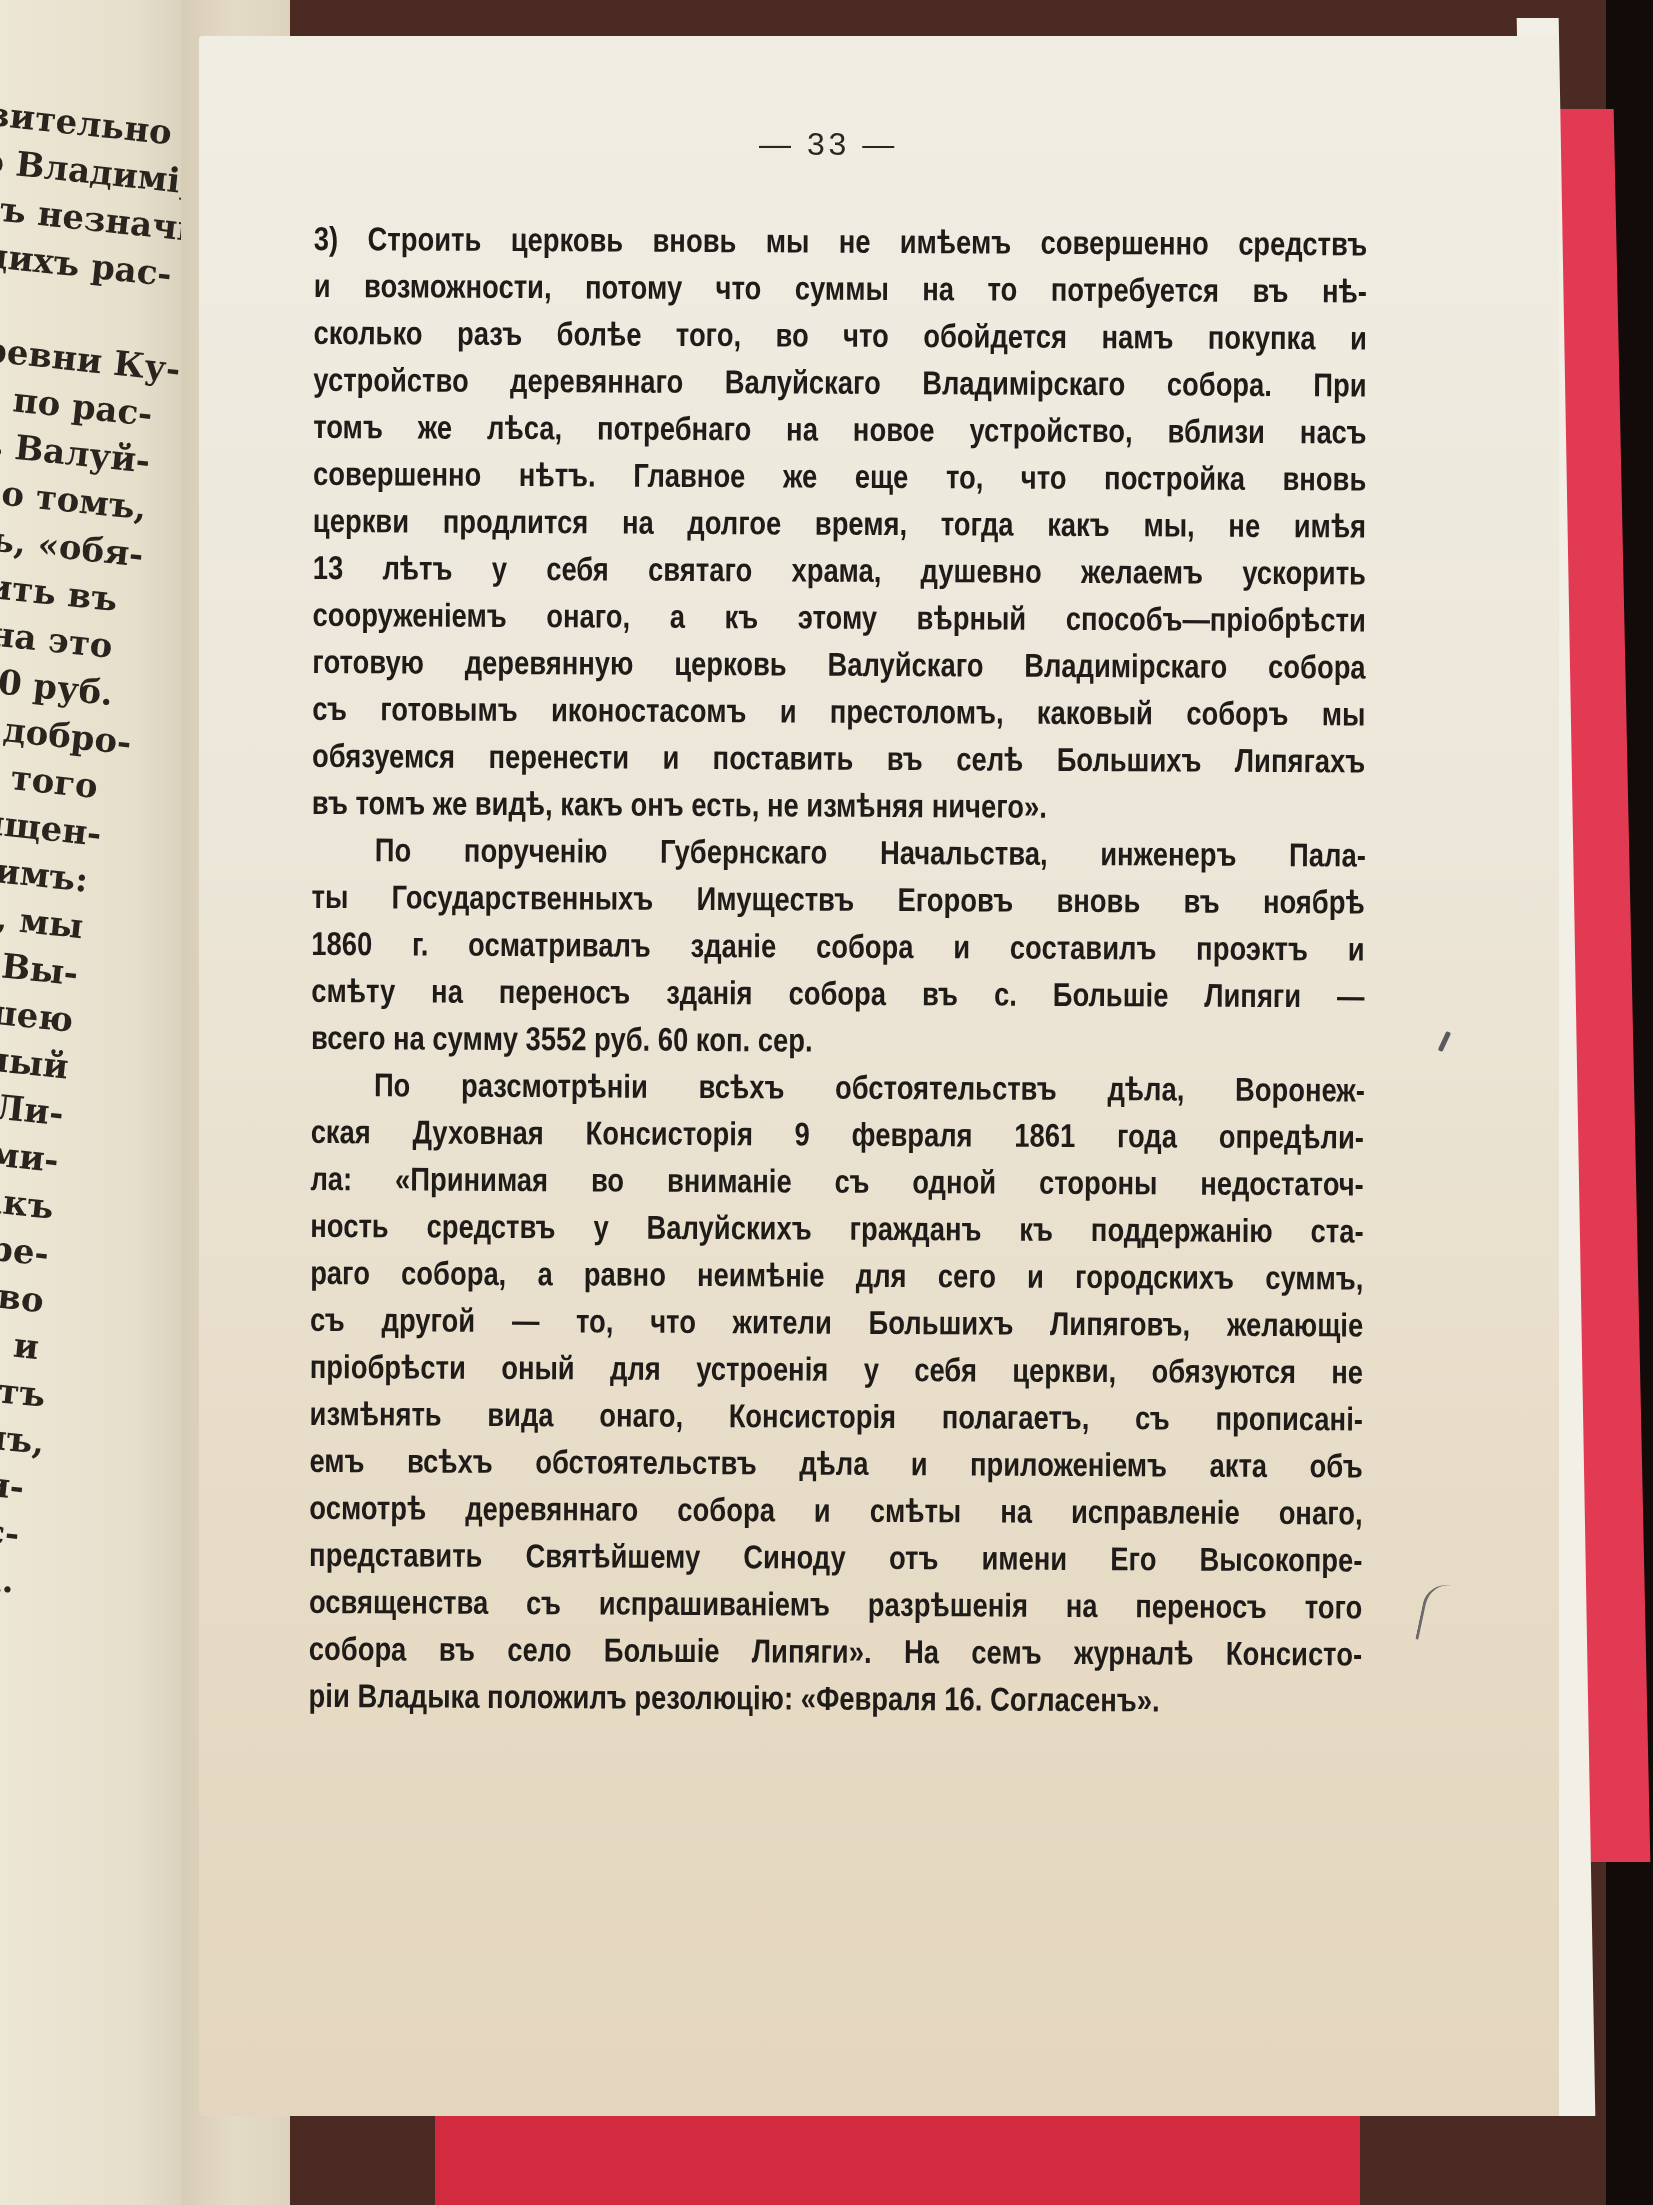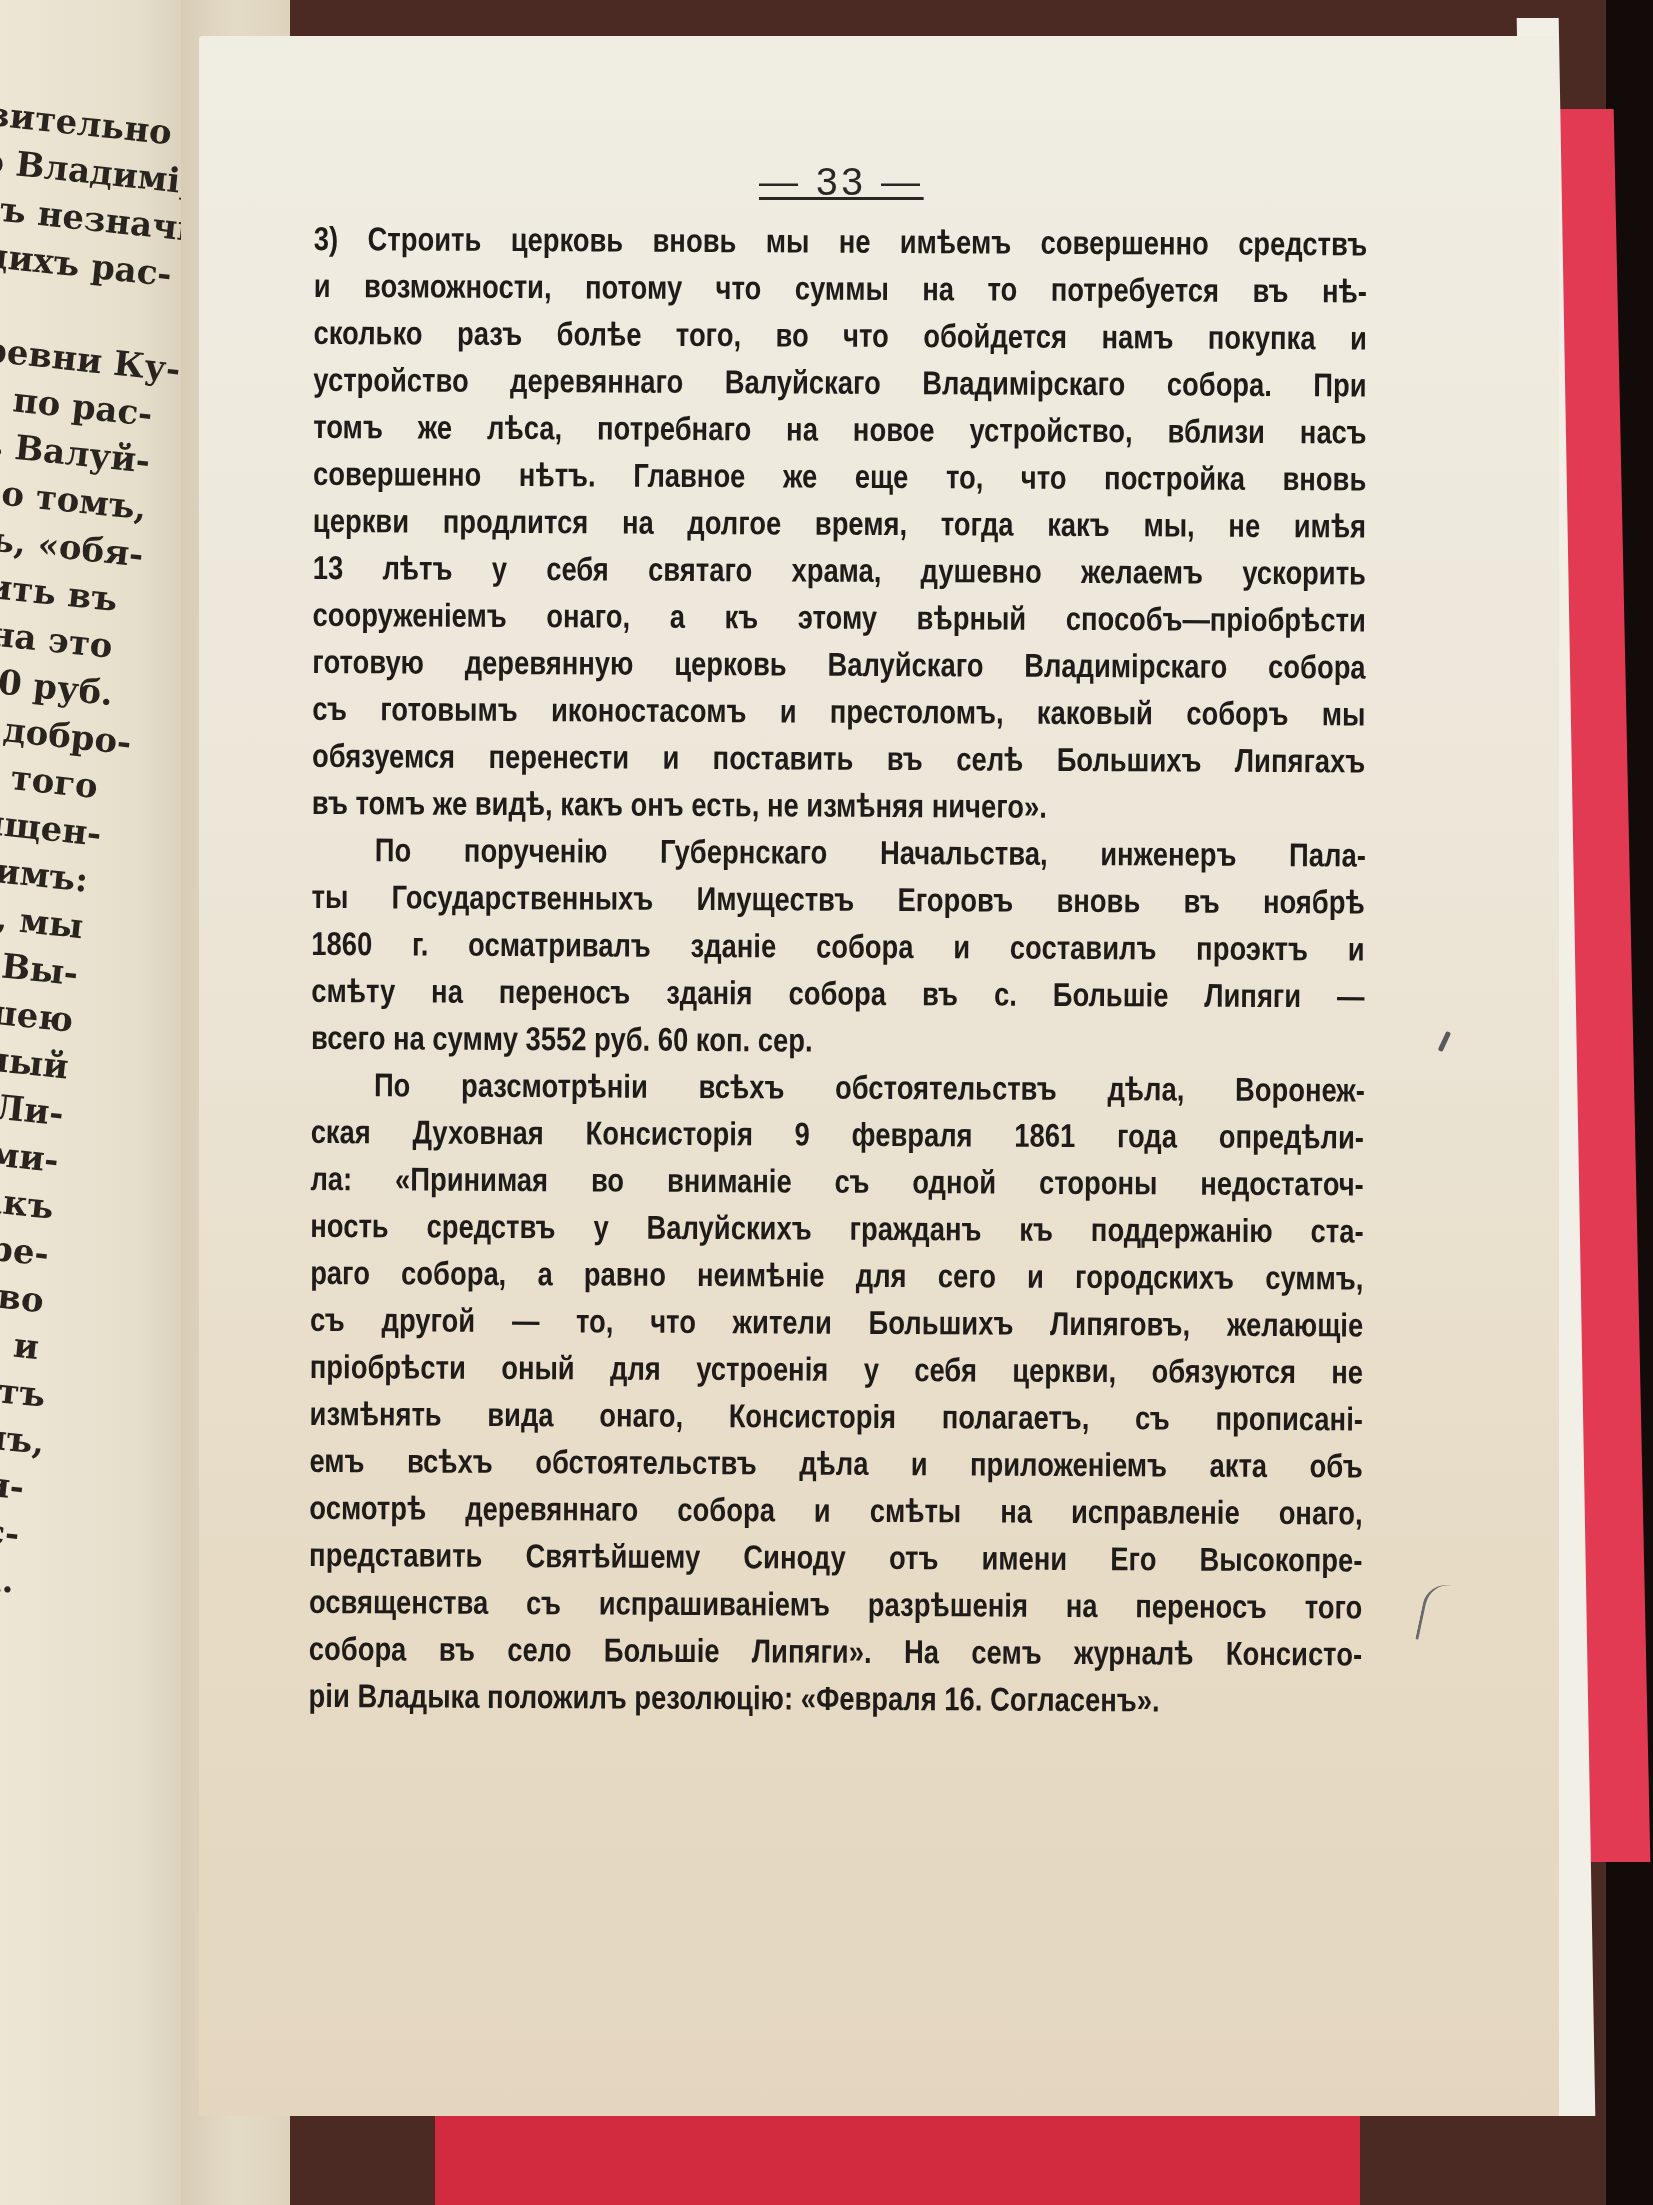--- a/index.html
+++ b/index.html
@@ -42,23 +42,23 @@
     border-radius:3.6px 0 0 3.6px;
   }
   .left-col {
     position:absolute; left:-12px; top:109px; width:181px;
     font-family:"DejaVu Serif", serif; font-weight:bold; color:#2a241f;
     font-size:34px; line-height:47px; text-align:right;
     transform:rotate(6deg); transform-origin:top right;
   }
   .left-col div { white-space:nowrap; }
   .page-num {
-    position:absolute; left:759px; top:160px;
+    position:absolute; left:759px; top:126px;
     font-family:"Liberation Sans Narrow","Liberation Sans", sans-serif;
-    font-size:39px; color:#2a2622; letter-spacing:3.6px;text-decoration:underline;
+    font-size:32px; color:#2a2622; letter-spacing:3.6px;
   }
   .body-text {
     position:absolute; left:314px; top:215px; width:1055px;
     color:#1e1b18;
     font-family:"Liberation Sans", sans-serif; font-weight:bold;
     font-size:33px; line-height:47px;
     transform:scaleX(0.83) rotate(0.25deg); transform-origin:top left;
   }
   .body-text .line { white-space:nowrap; display:block; text-align:justify; text-align-last:justify; width:1269px; }
   .body-text .line.last { text-align-last:left; }

